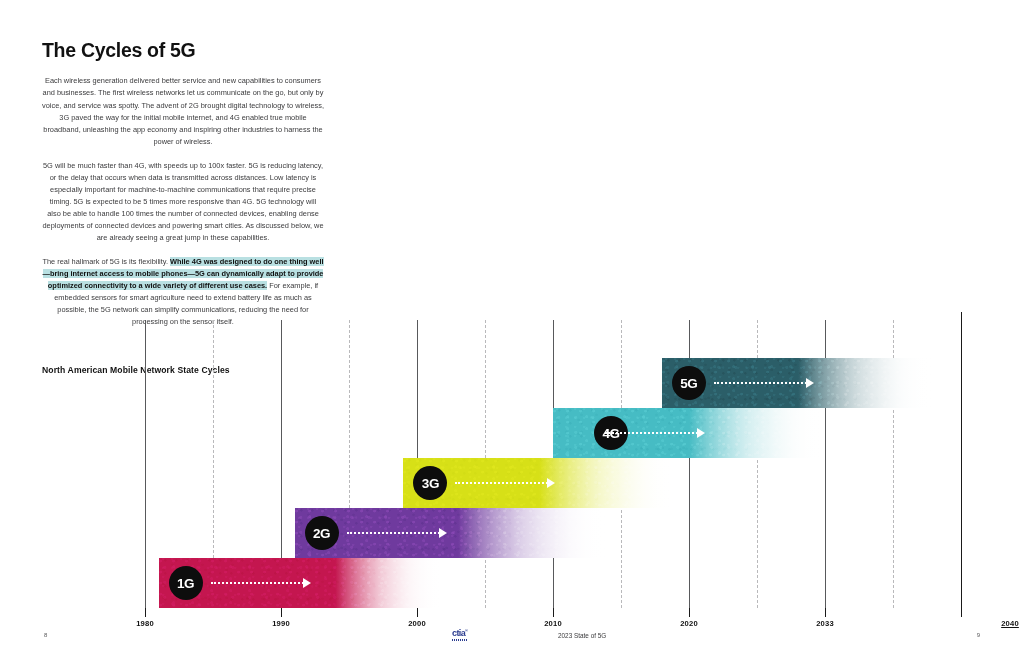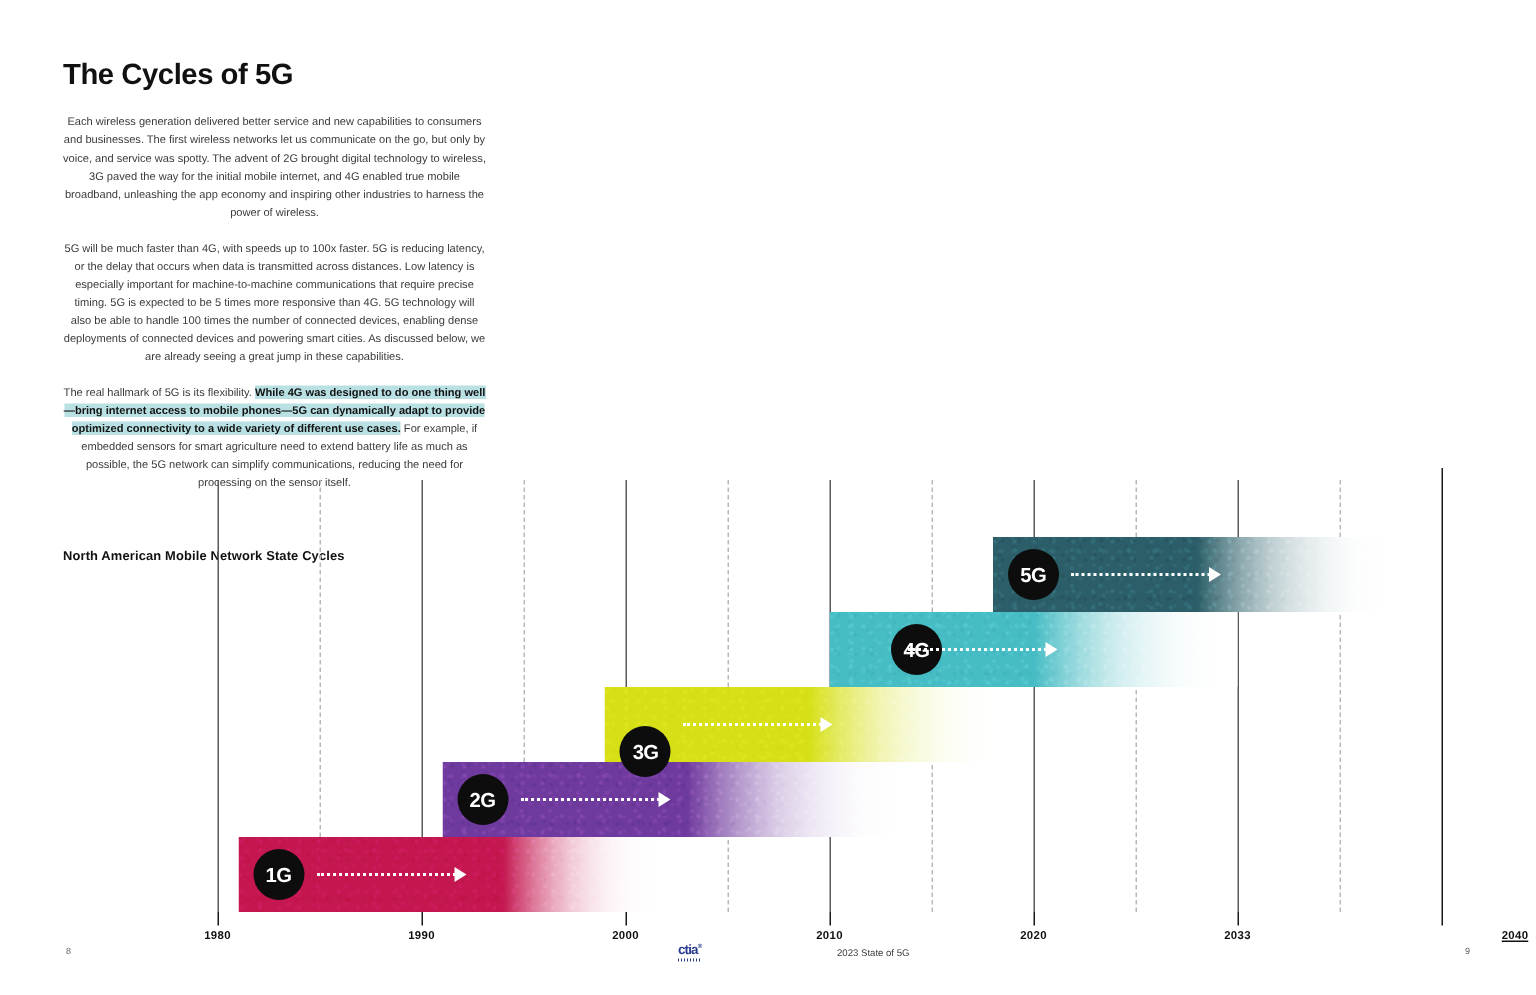--- a/index.html
+++ b/index.html
@@ -168,21 +168,21 @@
         <div class="badge" style="left: 304.6px; top: 196px; z-index: 41;">2G</div>
         <div class="arrow" style="left: 346.6px; width: 100px; top: 211.5px; z-index: 41;">
           <div class="dots"></div>
           <div class="head"></div>
         </div>
         <div class="bar" style="left: 403.4px; width: 272px; top: 138px; z-index: 12;">
           <div class="fill" style="background: linear-gradient(to right, rgb(215, 224, 23) 0%, rgb(215, 224, 23) 50%, rgb(246, 248, 208) 88%, rgb(255, 255, 255) 100%);"></div>
           <div class="grain"></div>
           <div class="fade" style="width: 50%;"></div>
         </div>
-        <div class="badge" style="left: 413.4px; top: 164px; z-index: 42;">3G</div>
+        <div class="badge" style="left: 413.4px; top: 146px; z-index: 42;">3G</div>
         <div class="arrow" style="left: 455.4px; width: 100px; top: 161.5px; z-index: 42;">
           <div class="dots"></div>
           <div class="head"></div>
         </div>
         <div class="bar" style="left: 553px; width: 272px; top: 88px; z-index: 13;">
           <div class="fill" style="background: linear-gradient(to right, rgb(70, 188, 196) 0%, rgb(70, 188, 196) 50%, rgb(223, 241, 242) 88%, rgb(255, 255, 255) 100%);"></div>
           <div class="grain"></div>
           <div class="fade" style="width: 50%;"></div>
         </div>
         <div class="badge" style="left: 594px; top: 96px; z-index: 43;">4G</div>

